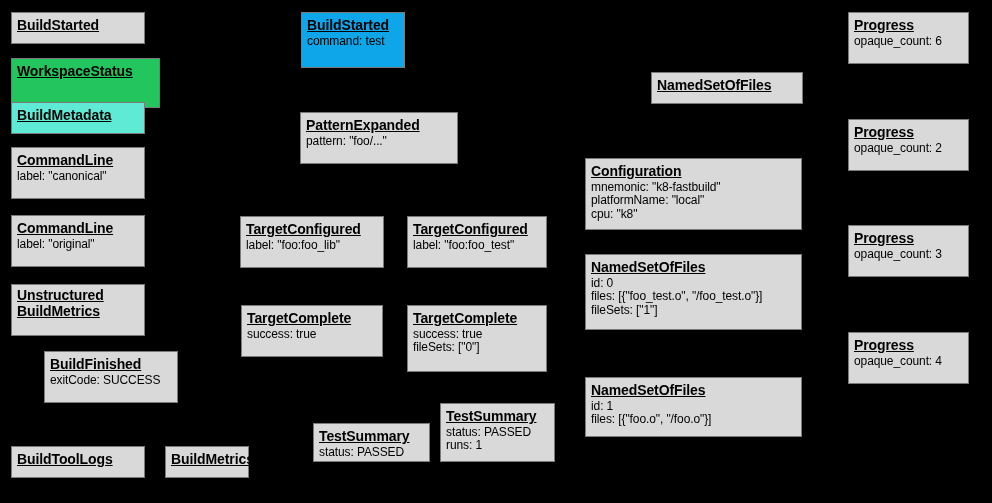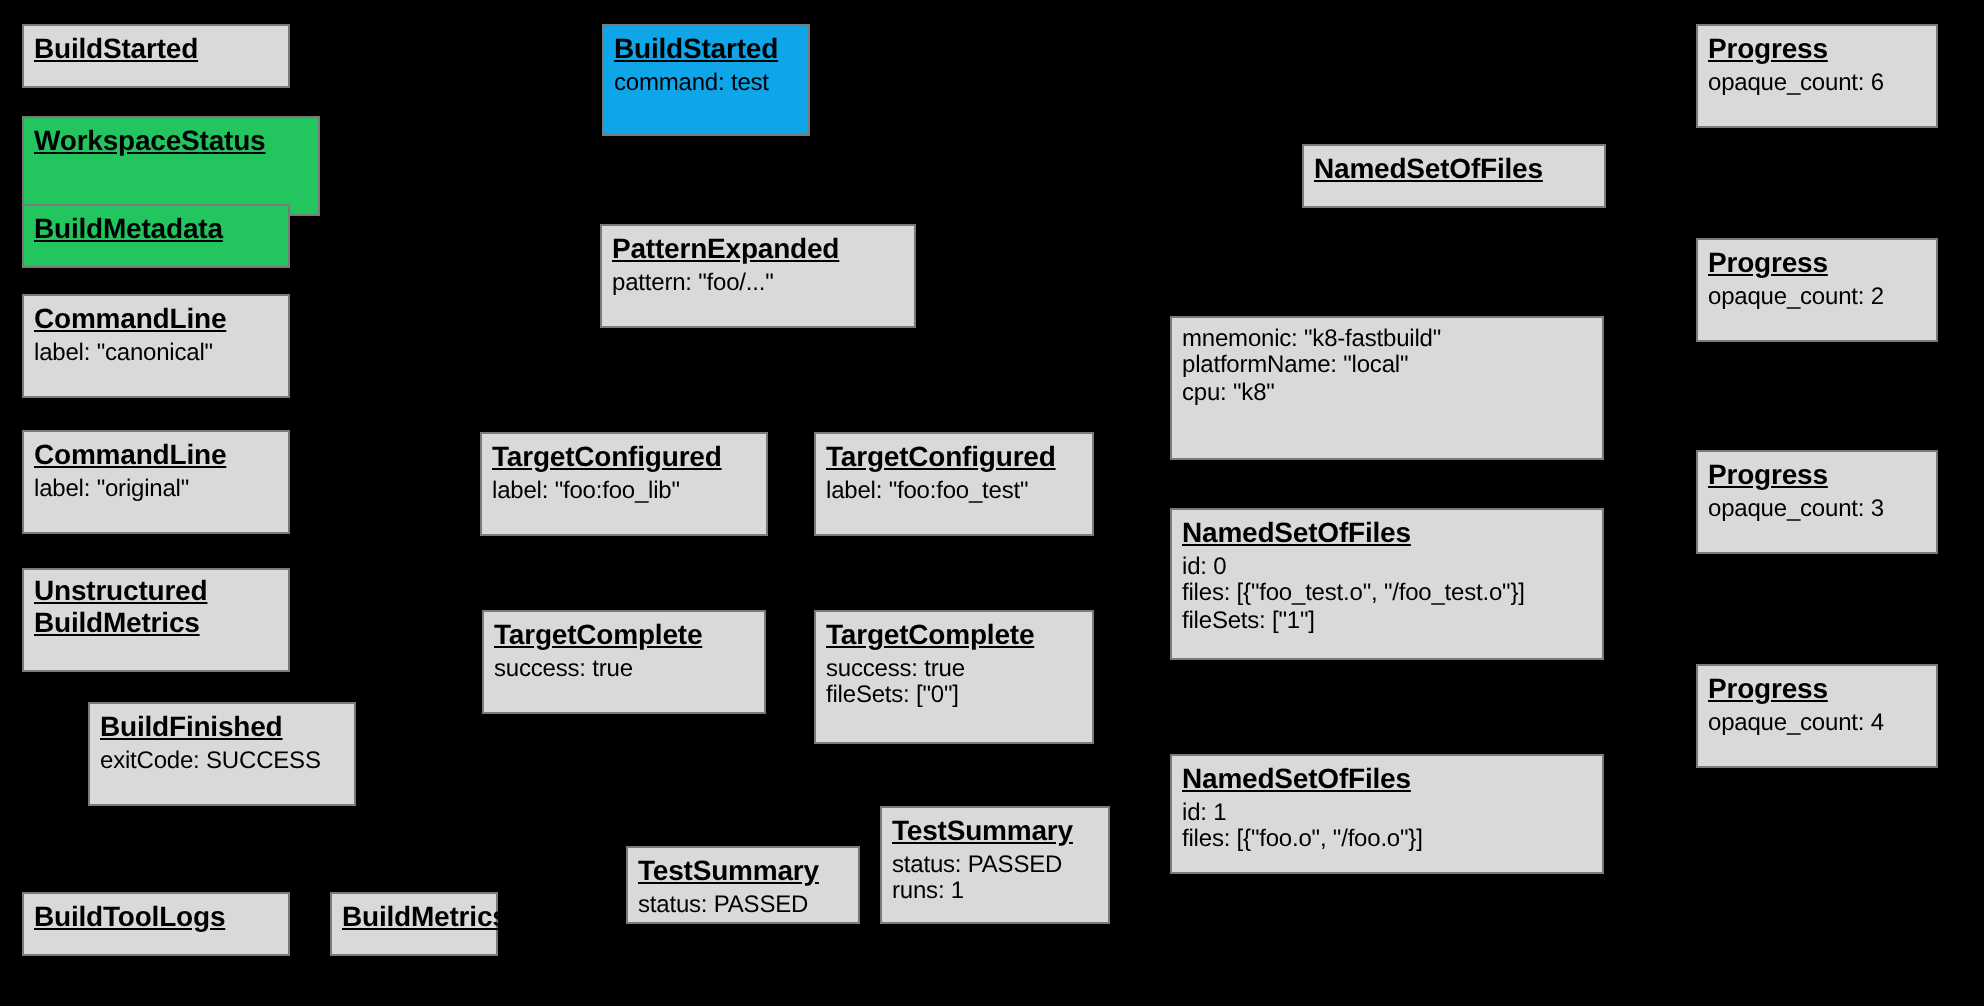--- a/index.html
+++ b/index.html
@@ -51,21 +51,21 @@
 </head>
 <body>
 
 <div id="canvas">
     <div class="node" style="left: 11px; top: 12px; width: 134px; height: 32px; background: rgb(217, 217, 217); border-color: rgb(122, 122, 122); color: rgb(0, 0, 0);">
       <div><span class="node-title">BuildStarted</span></div>
     </div>
     <div class="node" style="left: 11px; top: 58px; width: 149px; height: 50px; background: #22c55e; border-color: rgb(122, 122, 122); color: rgb(0, 0, 0);">
       <div><span class="node-title">WorkspaceStatus</span></div>
     </div>
-    <div class="node" style="left: 11px; top: 102px; width: 134px; height: 32px; background: #22c55e; border-color: rgb(122, 122, 122); color: rgb(0, 0, 0);">
+    <div class="node" style="left: 11px; top: 102px; width: 134px; height: 32px; background: #5eead4; border-color: rgb(122, 122, 122); color: rgb(0, 0, 0);">
       <div><span class="node-title">BuildMetadata</span></div>
     </div>
     <div class="node" style="left: 11px; top: 147px; width: 134px; height: 52px; background: rgb(217, 217, 217); border-color: rgb(122, 122, 122); color: rgb(0, 0, 0);">
       <div><span class="node-title">CommandLine</span></div>
       <div class="fields">
         <div class="node-field">label: "canonical"</div>
       </div>
     </div>
     <div class="node" style="left: 11px; top: 215px; width: 134px; height: 52px; background: rgb(217, 217, 217); border-color: rgb(122, 122, 122); color: rgb(0, 0, 0);">
       <div><span class="node-title">CommandLine</span></div>
@@ -135,20 +135,21 @@
       <div><span class="node-title">TestSummary</span></div>
       <div class="fields">
         <div class="node-field">status: PASSED</div>
         <div class="node-field">runs: 1</div>
       </div>
     </div>
     <div class="node" style="left: 651px; top: 72px; width: 152px; height: 32px; background: rgb(217, 217, 217); border-color: rgb(122, 122, 122); color: rgb(0, 0, 0);">
       <div><span class="node-title">NamedSetOfFiles</span></div>
     </div>
     <div class="node" style="left: 585px; top: 158px; width: 217px; height: 72px; background: rgb(217, 217, 217); border-color: rgb(122, 122, 122); color: rgb(0, 0, 0);">
+      <div><span class="node-title">Configuration</span></div>
       <div class="fields">
         <div class="node-field">mnemonic: "k8-fastbuild"</div>
         <div class="node-field">platformName: "local"</div>
         <div class="node-field">cpu: "k8"</div>
       </div>
     </div>
     <div class="node" style="left: 585px; top: 254px; width: 217px; height: 76px; background: rgb(217, 217, 217); border-color: rgb(122, 122, 122); color: rgb(0, 0, 0);">
       <div><span class="node-title">NamedSetOfFiles</span></div>
       <div class="fields">
         <div class="node-field">id: 0</div>

